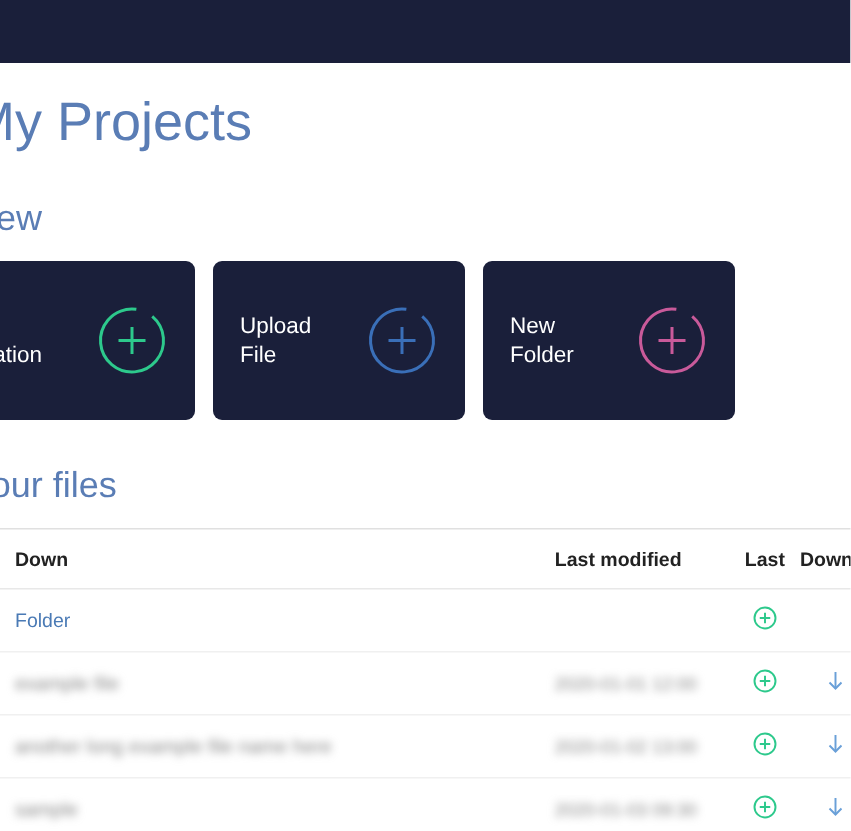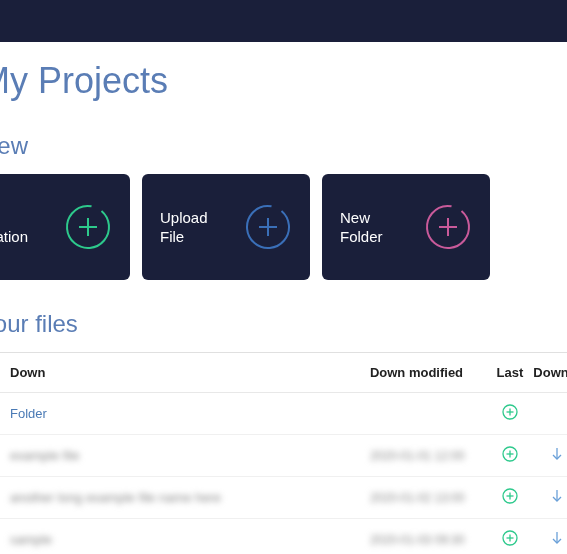--- a/index.html
+++ b/index.html
@@ -139,21 +139,21 @@
         </svg>
       </div>
     </div>
   </div>
 
   <h2 class="section-header">Your files</h2>
 
   <div class="files-table">
     <div class="table-header">
       <div class="col-name">Down</div>
-      <div class="col-modified">Down modified</div>
+      <div class="col-modified">Last modified</div>
       <div class="col-open">Last</div>
       <div class="col-download">Down</div>
     </div>
     <div id="table-body">
         <div class="table-row">
           <div class="cell-name">Folder</div>
           <div class="cell-modified"></div>
           <div class="cell-open"><span class="open-icon"><svg viewBox="0 0 16 16">
                 <circle cx="8" cy="8" r="7" fill="none" stroke="#2dc98c" stroke-width="1.3"></circle>
                 <line x1="8" y1="4.5" x2="8" y2="11.5" stroke="#2dc98c" stroke-width="1.3"></line>

